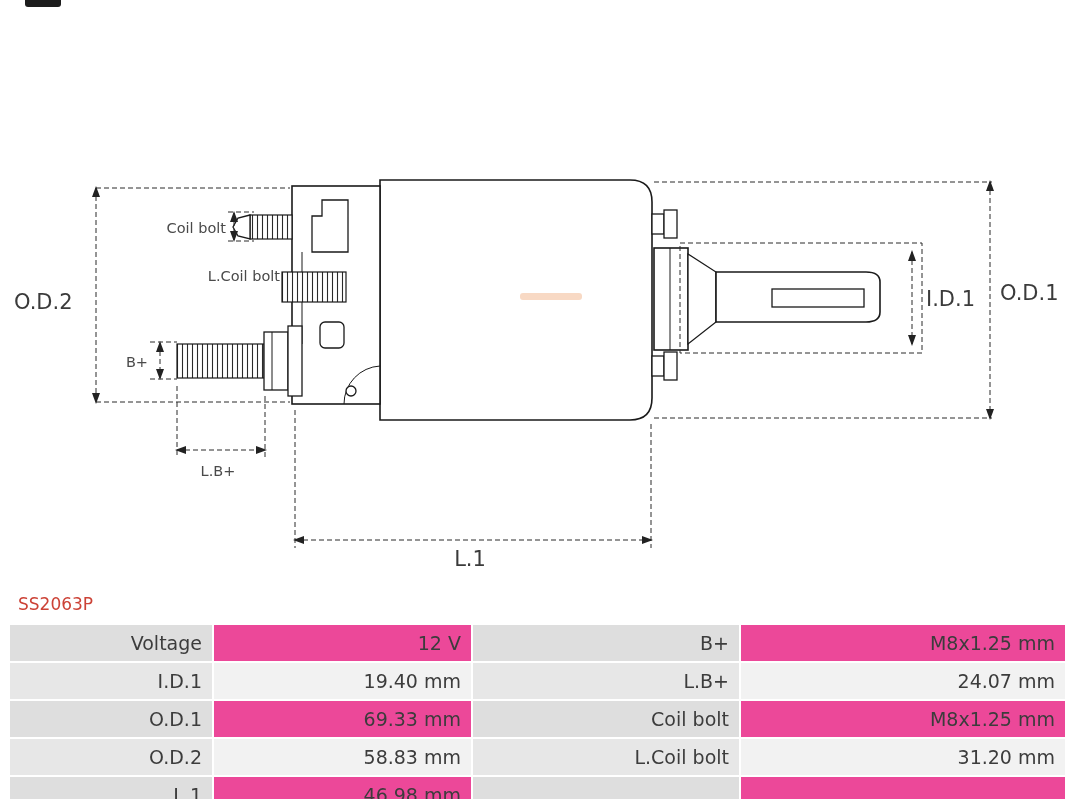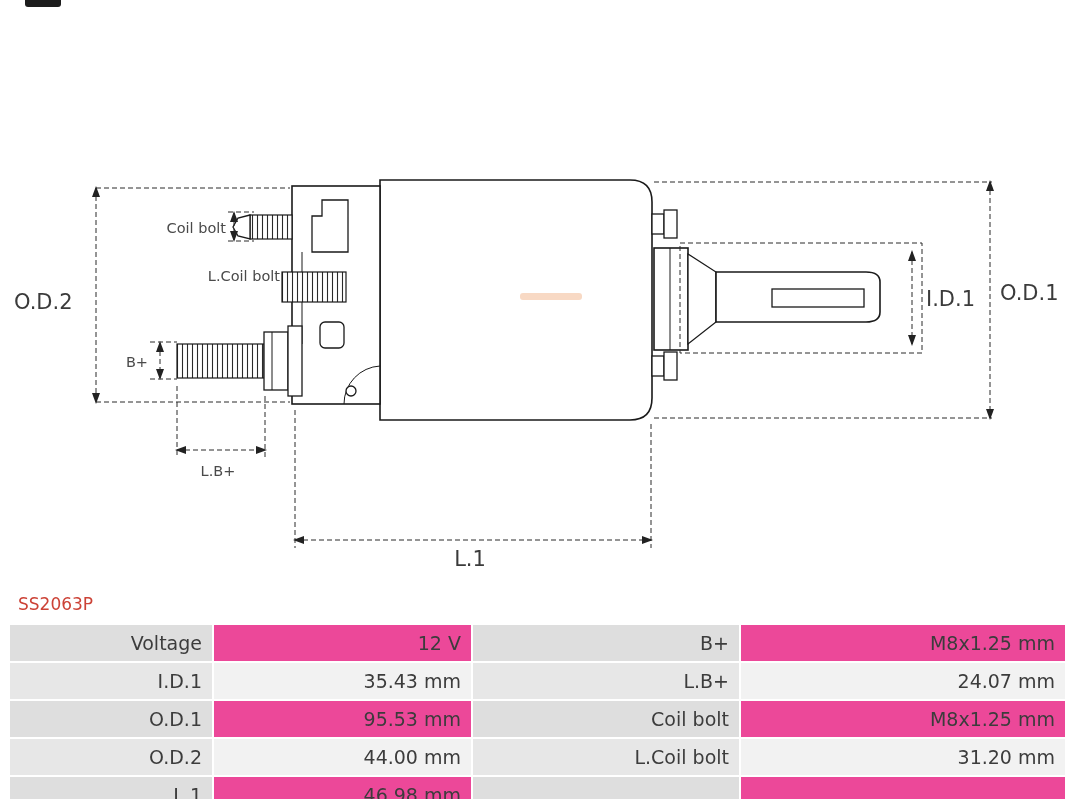--- a/index.html
+++ b/index.html
@@ -161,33 +161,33 @@
   </colgroup>
   <tbody>
     <tr>
       <td class="lbl">Voltage</td>
       <td class="val">12 V</td>
       <td class="lbl">B+</td>
       <td class="val">M8x1.25 mm</td>
     </tr>
     <tr>
       <td class="lbl">I.D.1</td>
-      <td class="val">35.43 mm</td>
+      <td class="val">19.40 mm</td>
       <td class="lbl">L.B+</td>
       <td class="val">24.07 mm</td>
     </tr>
     <tr>
       <td class="lbl">O.D.1</td>
-      <td class="val">95.53 mm</td>
+      <td class="val">69.33 mm</td>
       <td class="lbl">Coil bolt</td>
       <td class="val">M8x1.25 mm</td>
     </tr>
     <tr>
       <td class="lbl">O.D.2</td>
-      <td class="val">44.00 mm</td>
+      <td class="val">58.83 mm</td>
       <td class="lbl">L.Coil bolt</td>
       <td class="val">31.20 mm</td>
     </tr>
     <tr>
       <td class="lbl">L.1</td>
       <td class="val">46.98 mm</td>
       <td class="lbl"></td>
       <td class="val"></td>
     </tr>
   </tbody>

